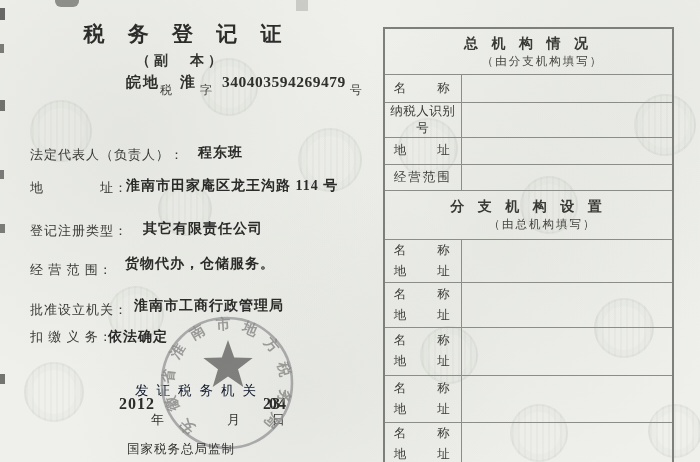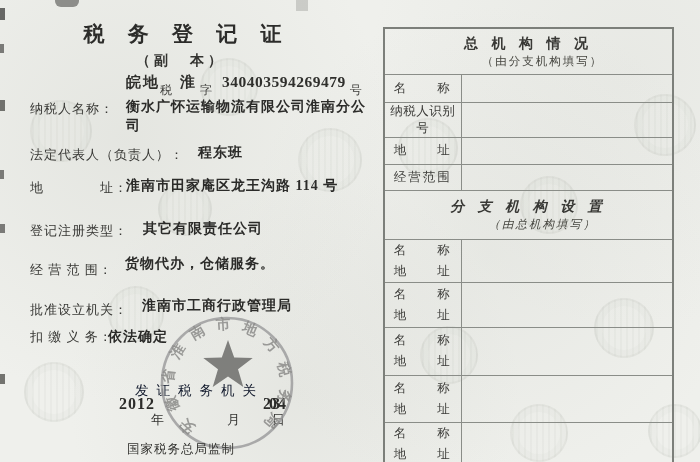--- a/index.html
+++ b/index.html
@@ -81,43 +81,39 @@
 
 <div class="left-page">
 
   <div class="cert-title">税 务 登 记 证</div>
   <div class="cert-subtitle">（副　本）</div>
 
   <div class="serial">
     <span class="big">皖地</span><span class="sub">税</span><span class="big" style="margin-left:8px;">淮</span><span class="sub" style="margin-left:3px;">字</span><span class="num">340403594269479</span><span class="sub">号</span>
   </div>
 
-  <div class="field" style="top:100px;">
-    <span class="lab">纳税人名称：</span>
-    <span class="val" style="left:126px;width:248px;">衡水广怀运输物流有限公司淮南分公司</span>
-  </div>
   <div class="field" style="top:146px;">
     <span class="lab">法定代表人（负责人）：</span>
     <span class="val" style="left:198px;">程东班</span>
   </div>
   <div class="field" style="top:179px;">
     <span class="lab">地　　　　址：</span>
     <span class="val" style="left:126px;">淮南市田家庵区龙王沟路 114 号</span>
   </div>
   <div class="field" style="top:222px;text-decoration:underline;">
     <span class="lab">登记注册类型：</span>
     <span class="val" style="left:143px;">其它有限责任公司</span>
   </div>
   <div class="field" style="top:261px;">
     <span class="lab">经 营 范 围：</span>
     <span class="val" style="left:125px;top:-7px;">货物代办，仓储服务。</span>
   </div>
   <div class="field" style="top:301px;padding-left:14px;">
     <span class="lab">批准设立机关：</span>
-    <span class="val" style="left:142px;top:-5px;">淮南市工商行政管理局</span>
+    <span class="val" style="left:134px;top:-5px;">淮南市工商行政管理局</span>
   </div>
   <div class="field" style="top:328px;">
     <span class="lab">扣 缴 义 务：</span>
     <span class="val" style="left:108px;top:-1px;font-weight:600;">依法确定</span>
   </div>
 
   <div class="issuer">发证税务机关</div>
 
   <span class="date-num" style="left:119px;text-align:center;">2012</span>
   <span class="date-num" style="left:221px;margin-left:48px;">04</span>
@@ -161,21 +157,21 @@
     <td class="val-cell"></td>
   </tr>
   <tr style="height:27px;">
     <td class="lab-cell">地　　址</td>
     <td class="val-cell"></td>
   </tr>
   <tr style="height:26px;">
     <td class="lab-cell">经营范围</td>
     <td class="val-cell"></td>
   </tr>
-  <tr style="height:49px;font-style:italic;">
+  <tr style="height:49px;">
     <td colspan="2" class="sec-head">
       <div class="t1">分 支 机 构 设 置</div>
       <div class="t2">（由总机构填写）</div>
     </td>
   </tr>
   <tr style="height:40px;">
     <td class="pair-cell">
       <div>名　　称</div>
       <div>地　　址</div>
     </td>

